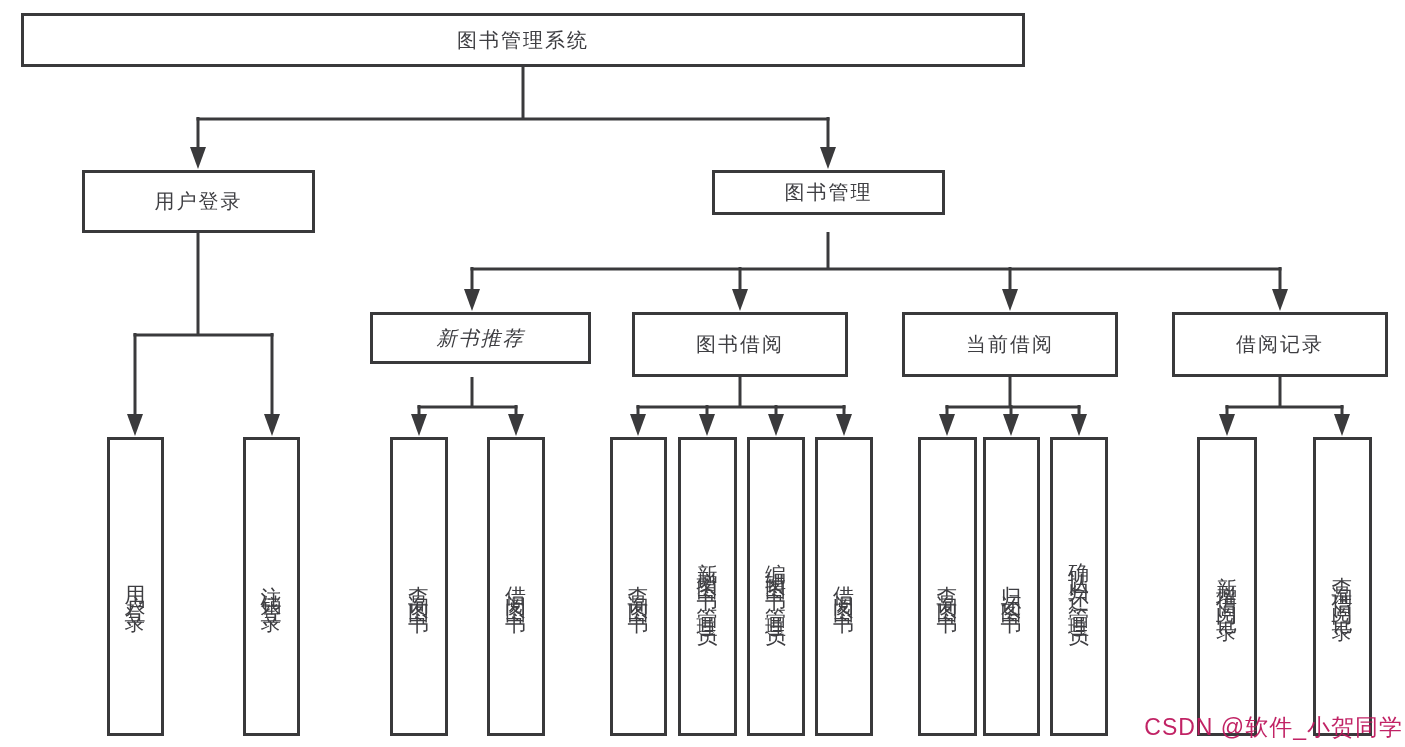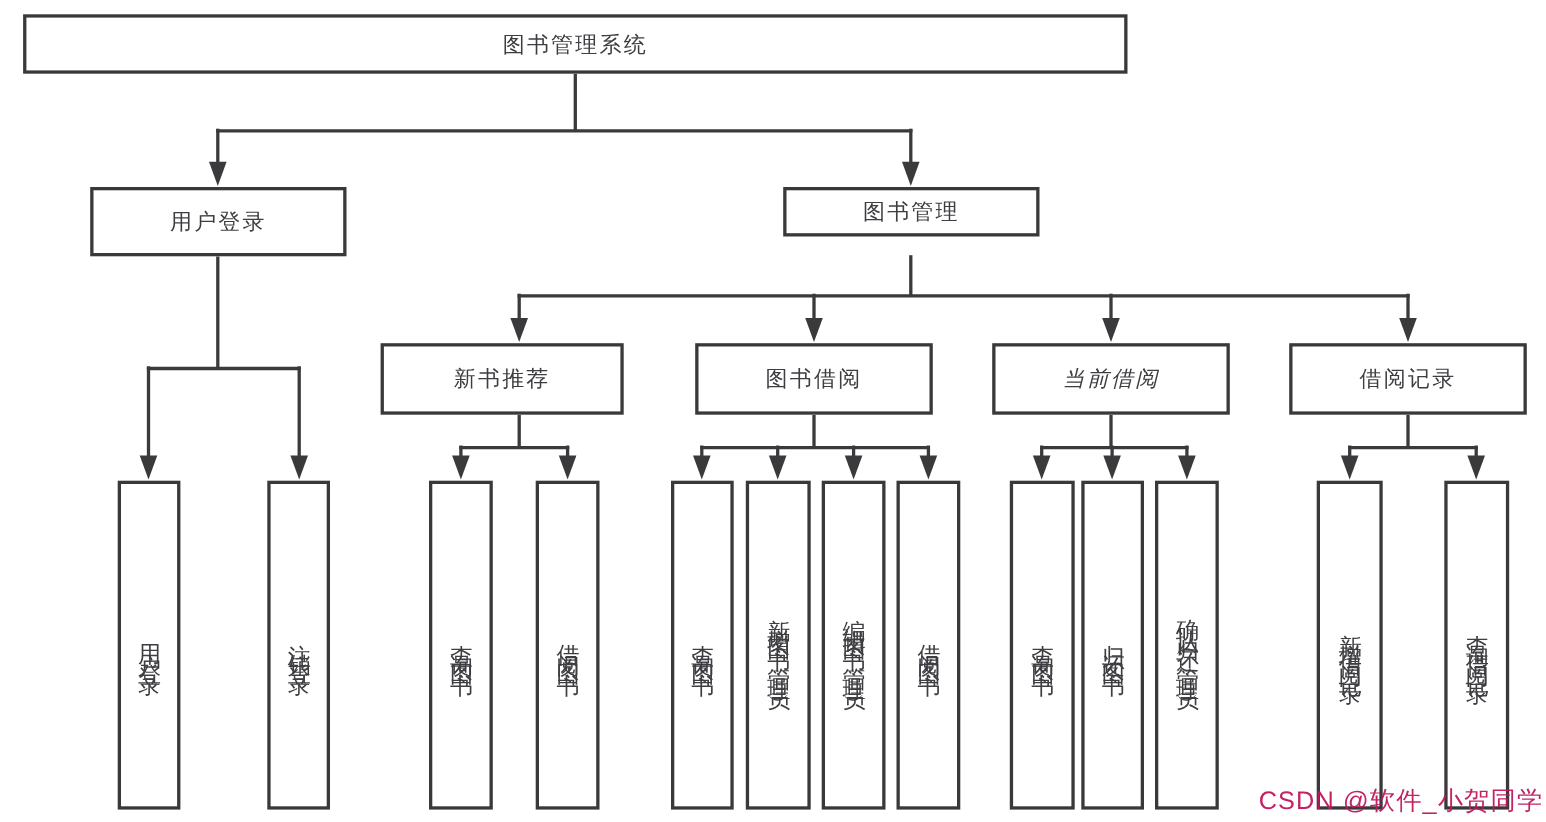--- a/index.html
+++ b/index.html
@@ -42,23 +42,23 @@
     writing-mode: vertical-rl;
     text-orientation: mixed;
     font-size: 21px;
     letter-spacing: 9px;
     line-height: 1;
   }
   
   .n-root      { left: 21px;   top: 13px;  width: 1004px; height: 54px; }
   .n-userlogin { left: 82px;   top: 170px; width: 233px;  height: 63px; }
   .n-bookmgmt  { left: 712px;  top: 170px; width: 233px;  height: 45px; }
-  .n-newbooks  { left: 346px;  top: 312px; width: 221px;  height: 65px; }
+  .n-newbooks  { left: 370px;  top: 312px; width: 221px;  height: 52px; font-style: italic; }
   .n-borrowing { left: 632px;  top: 312px; width: 216px;  height: 65px; }
-  .n-current   { left: 902px;  top: 312px; width: 216px;  height: 65px; font-style: italic; }
+  .n-current   { left: 902px;  top: 312px; width: 216px;  height: 65px; }
   .n-records   { left: 1172px; top: 312px; width: 216px;  height: 65px; }
   
   .leaf { top: 437px; height: 299px; }
   .l-1  { left: 107px;  width: 57px; }
   .l-2  { left: 243px;  width: 57px; }
   .l-3  { left: 390px;  width: 58px; }
   .l-4  { left: 487px;  width: 58px; }
   .l-5  { left: 610px;  width: 57px; }
   .l-6  { left: 678px;  width: 59px; }
   .l-7  { left: 747px;  width: 58px; }

